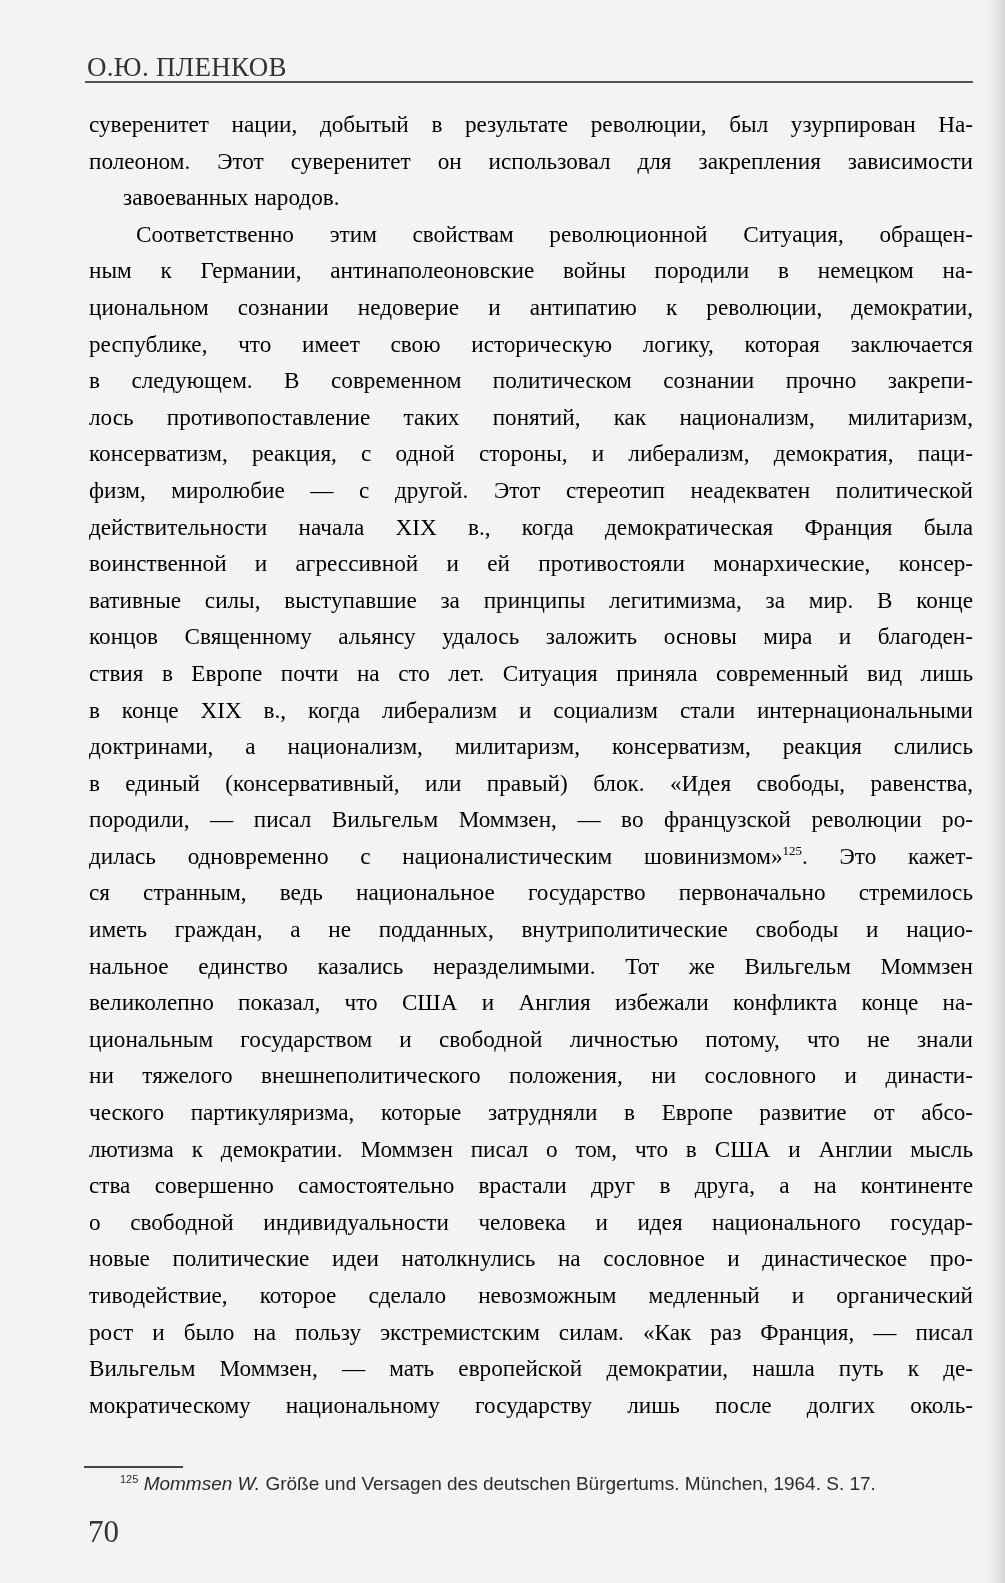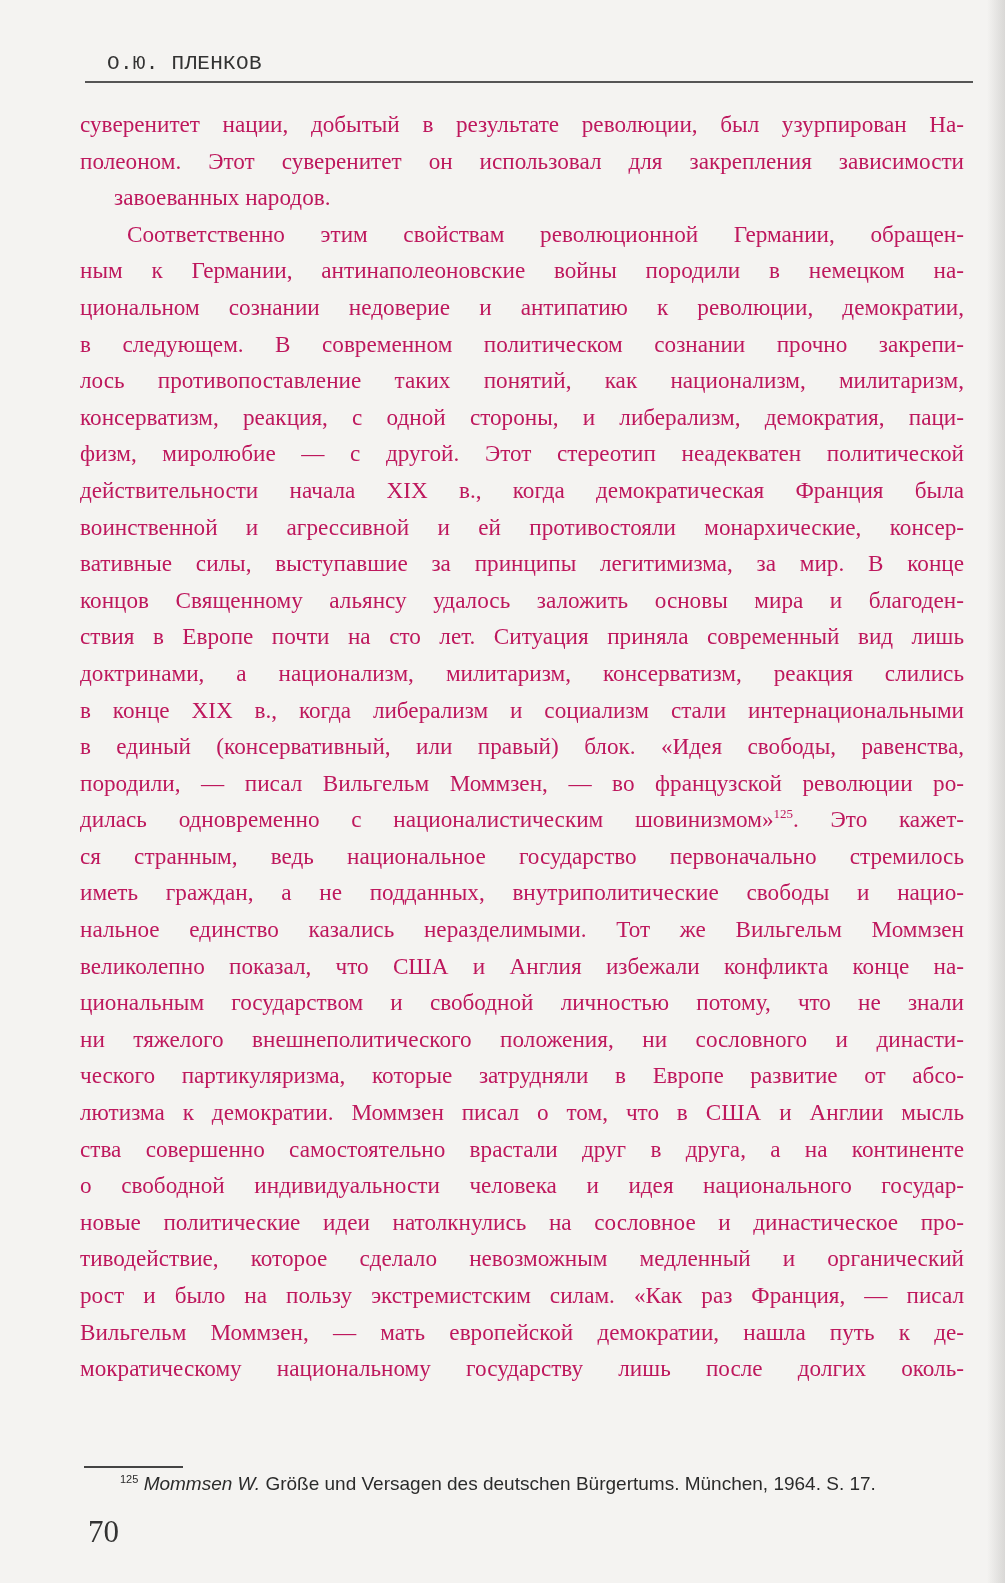--- a/index.html
+++ b/index.html
@@ -8,35 +8,34 @@
     background: #f4f3f1;
     position: relative;
     color: #2a2a2a;
   }
   .page-shade {
     position: absolute; right: 0; top: 0; width: 18px; height: 1583px;
     background: linear-gradient(to right, rgba(244,243,241,0), #d9d8d6);
   }
   .running-head {
     position: absolute; left: 87px; top: 52px;
-    font-family: Liberation Mono, monospace;
-    font-size: 21px; letter-spacing: 0.3px;
+    font-family: Liberation Serif, serif;
+    font-size: 27px; letter-spacing: 0.3px;
     color: #333;
-    margin-left: 20px;
   }
   .head-rule {
     position: absolute; left: 85px; top: 81px; width: 888px; height: 2px;
     background: #555;
   }
   .body-text {
-    position: absolute; left: 80px; top: 106px; width: 884px;
+    position: absolute; left: 89px; top: 106px; width: 884px;
     font-family: "Liberation Serif", serif;
     font-size: 23.2px;
     line-height: 36.6px;
-    color: #be185d;
+    color: #000000;
   }
   .line {
     display: block;
     text-align: justify;
     text-align-last: justify;
     white-space: nowrap;
     height: 36.6px;
   }
   .line.last { text-align-last: left; margin-left: 34px; }
   .line.indent { padding-left: 47px; }
@@ -63,34 +62,35 @@
 
 <div class="page-shade"></div>
 
 <div class="running-head">О.Ю. ПЛЕНКОВ</div>
 <div class="head-rule"></div>
 
 <div class="body-text">
   <span class="line">суверенитет нации, добытый в результате революции, был узурпирован На-</span>
   <span class="line">полеоном. Этот суверенитет он использовал для закрепления зависимости</span>
   <span class="line last">завоеванных народов.</span>
-  <span class="line indent">Соответственно этим свойствам революционной Германии, обращен-</span>
+  <span class="line indent">Соответственно этим свойствам революционной Ситуация, обращен-</span>
   <span class="line">ным к Германии, антинаполеоновские войны породили в немецком на-</span>
   <span class="line">циональном сознании недоверие и антипатию к революции, демократии,</span>
+  <span class="line">республике, что имеет свою историческую логику, которая заключается</span>
   <span class="line">в следующем. В современном политическом сознании прочно закрепи-</span>
   <span class="line">лось противопоставление таких понятий, как национализм, милитаризм,</span>
   <span class="line">консерватизм, реакция, с одной стороны, и либерализм, демократия, паци-</span>
   <span class="line">физм, миролюбие — с другой. Этот стереотип неадекватен политической</span>
   <span class="line">действительности начала XIX в., когда демократическая Франция была</span>
   <span class="line">воинственной и агрессивной и ей противостояли монархические, консер-</span>
   <span class="line">вативные силы, выступавшие за принципы легитимизма, за мир. В конце</span>
   <span class="line">концов Священному альянсу удалось заложить основы мира и благоден-</span>
   <span class="line">ствия в Европе почти на сто лет. Ситуация приняла современный вид лишь</span>
+  <span class="line">в конце XIX в., когда либерализм и социализм стали интернациональными</span>
   <span class="line">доктринами, а национализм, милитаризм, консерватизм, реакция слились</span>
-  <span class="line">в конце XIX в., когда либерализм и социализм стали интернациональными</span>
   <span class="line">в единый (консервативный, или правый) блок. «Идея свободы, равенства,</span>
   <span class="line">породили, — писал Вильгельм Моммзен, — во французской революции ро-</span>
   <span class="line"><span>дилась одновременно с националистическим шовинизмом»</span><sup class="fn">125</sup><span>. Это кажет-</span></span>
   <span class="line">ся странным, ведь национальное государство первоначально стремилось</span>
   <span class="line">иметь граждан, а не подданных, внутриполитические свободы и нацио-</span>
   <span class="line">нальное единство казались неразделимыми. Тот же Вильгельм Моммзен</span>
   <span class="line">великолепно показал, что США и Англия избежали конфликта конце на-</span>
   <span class="line">циональным государством и свободной личностью потому, что не знали</span>
   <span class="line">ни тяжелого внешнеполитического положения, ни сословного и династи-</span>
   <span class="line">ческого партикуляризма, которые затрудняли в Европе развитие от абсо-</span>

